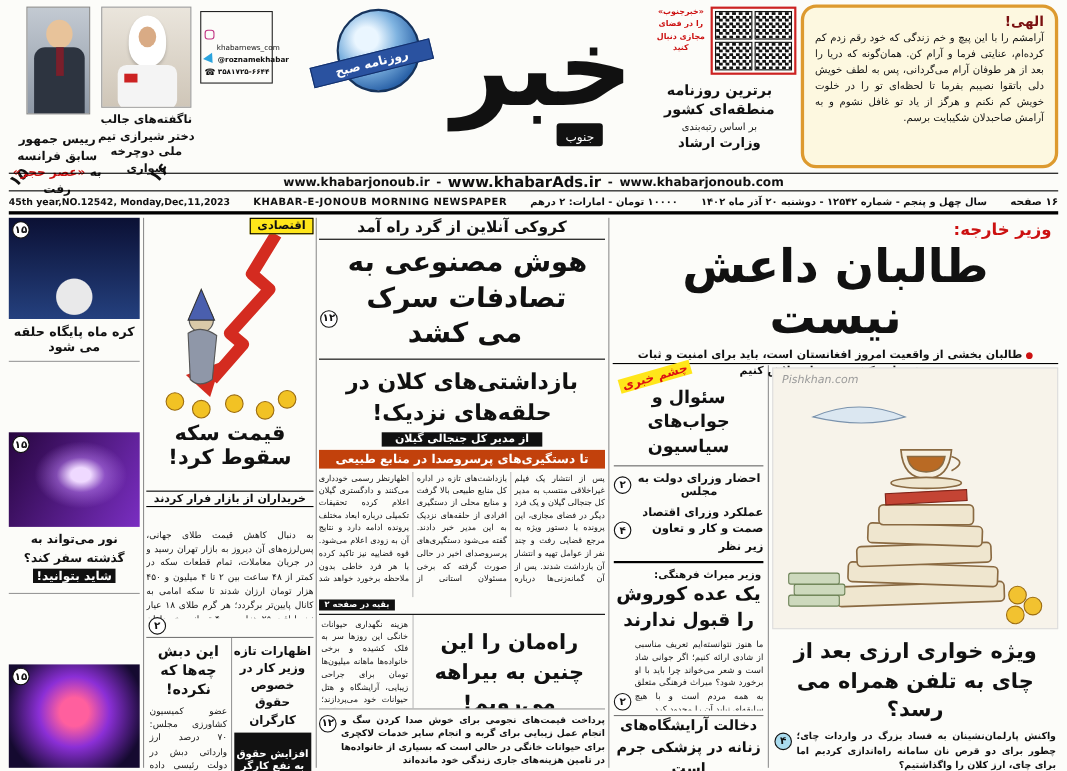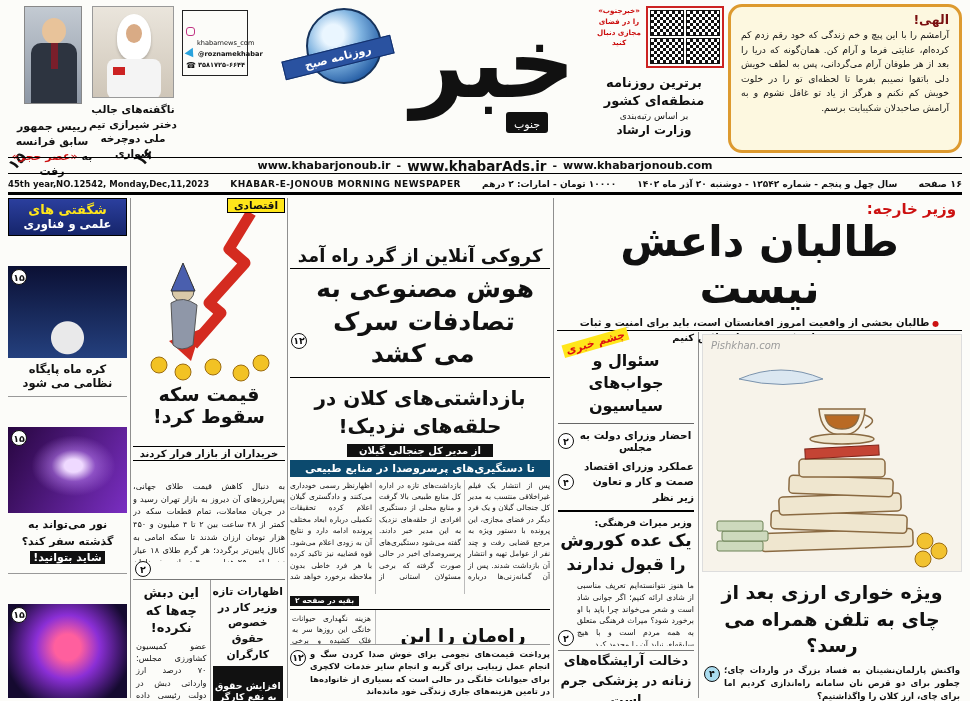--- a/index.html
+++ b/index.html
@@ -107,29 +107,25 @@
     <span class="rtl" style="font-size:9.5px;font-weight:900;">۱۶ صفحه</span>
   </div>
   <div class="abs" style="left:8px;top:192px;width:954px;height:3px;background:#000;"></div>
 
   <div class="vline" style="left:130px;top:198px;height:500px;"></div>
   <div class="vline" style="left:287px;top:198px;height:500px;"></div>
   <div class="vline" style="left:553px;top:198px;height:500px;"></div>
   <div class="vline" style="left:698px;top:332px;height:366px;"></div>
 
   <div class="abs" style="left:8px;top:198px;width:119px;height:500px;display:flex;flex-direction:column;justify-content:space-between;">
-    <div style="background:linear-gradient(#2b3f9e,#16256b);border:1.5px solid #000;text-align:center;padding:3px 0 4px;">
-      <div class="rtl b" style="color:#ffe61a;font-size:13px;">شگفتی های</div>
-      <div class="rtl b" style="color:#fff;font-size:11.5px;">علمی و فناوری</div>
-    </div>
     <div>
       <div style="position:relative;height:92px;background:radial-gradient(circle at 50% 78%, #e9e9ea 0 16px, transparent 17px), linear-gradient(#0b1034,#24407e);">
         <span class="badge abs" style="left:3px;top:3px;">۱۵</span>
       </div>
-      <div class="rtl c b" style="font-size:11.5px;padding:4px 1px 6px;border-bottom:1px solid #999;">کره ماه پایگاه نظامی می شود</div>
+      <div class="rtl c b" style="font-size:11.5px;padding:4px 1px 6px;border-bottom:1px solid #999;">کره ماه پایگاه حلقه می شود</div>
     </div>
     <div>
       <div style="position:relative;height:86px;background:radial-gradient(ellipse at 55% 45%, #efd9ff 0 9px, rgba(200,140,255,.45) 22px, transparent 42px), linear-gradient(120deg,#27063f,#7a2ec2);">
         <span class="badge abs" style="left:3px;top:3px;">۱۵</span>
       </div>
       <div class="rtl c b" style="font-size:11px;padding:4px 1px 6px;border-bottom:1px solid #999;line-height:1.5;">
         <span>نور می‌تواند به گذشته سفر کند؟</span>
         <span class="chip">شاید بتوانید!</span>
       </div>
     </div>
@@ -175,29 +171,29 @@
       </div>
     </div>
     <div style="position:relative;padding:5px 0 2px;flex:none;">
       
       
       
     </div>
   </div>
 
   <div class="abs" style="left:290px;top:197px;width:260px;height:501px;display:flex;flex-direction:column;">
-    <div class="rtl c b" style="font-size:18px;padding:2px 0;border-bottom:1.5px solid #000;flex:none;margin-top:46px;">کروکی آنلاین از گرد راه آمد</div>
+    <div class="rtl c b" style="font-size:14px;padding:2px 0;border-bottom:1.5px solid #000;flex:none;">کروکی آنلاین از گرد راه آمد</div>
     <div style="position:relative;border-bottom:1.5px solid #000;flex:none;">
       <div class="rtl c" style="font-size:25px;font-weight:900;line-height:1.3;padding:4px 12px 6px 20px;transform:skewX(-2deg);">هوش مصنوعی به تصادفات سرک می کشد</div>
       <span class="badge abs" style="left:1px;bottom:28px;">۱۲</span>
     </div>
     <div style="position:relative;flex:none;">
       <div class="rtl c" style="font-size:20px;font-weight:900;line-height:1.4;padding:6px 6px 4px;">بازداشتی‌های کلان در حلقه‌های نزدیک!</div>
       <div class="rtl c chip" style="width:fit-content;margin:0 auto;font-size:10px;font-weight:bold;padding:1px 12px;">از مدیر کل جنجالی گیلان</div>
-      <div class="rtl c b" style="background:#0c4a6e;color:#fff;font-size:11px;padding:2px;margin:3px 0;">تا دستگیری‌های پرسروصدا در منابع طبیعی</div>
+      <div class="rtl c b" style="background:#c2410c;color:#fff;font-size:11px;padding:2px;margin:3px 0;">تا دستگیری‌های پرسروصدا در منابع طبیعی</div>
       <div class="rtl j" style="font-size:7.4px;line-height:1.55;column-count:3;column-gap:7px;column-rule:1px solid #bbb;height:114px;overflow:hidden;">پس از انتشار یک فیلم غیراخلاقی منتسب به مدیر کل جنجالی گیلان و یک فرد دیگر در فضای مجازی، این پرونده با دستور ویژه به مرجع قضایی رفت و چند نفر از عوامل تهیه و انتشار آن بازداشت شدند. پس از آن گمانه‌زنی‌ها درباره بازداشت‌های تازه در اداره کل منابع طبیعی بالا گرفت و منابع محلی از دستگیری افرادی از حلقه‌های نزدیک به این مدیر خبر دادند. گفته می‌شود دستگیری‌های پرسروصدای اخیر در حالی صورت گرفته که برخی مسئولان استانی از اظهارنظر رسمی خودداری می‌کنند و دادگستری گیلان اعلام کرده تحقیقات تکمیلی درباره ابعاد مختلف پرونده ادامه دارد و نتایج آن به زودی اعلام می‌شود. قوه قضاییه نیز تاکید کرده با هر فرد خاطی بدون ملاحظه برخورد خواهد شد و انتشار جزئیات تازه منوط به تکمیل تحقیقات است. برخی نمایندگان مجلس هم خواستار رسیدگی فوری و شفاف به این پرونده و اعلام نتایج آن به افکار عمومی شده‌اند و می‌گویند برخورد با تخلفات مدیران نباید تحت تاثیر فشارها قرار گیرد.</div>
       <div class="chip" style="width:fit-content;font-size:7.5px;font-weight:bold;padding:0 5px 1px;margin-top:2px;direction:rtl;">بقیه در صفحه ۲</div>
     </div>
     <div style="display:flex;border-top:1.5px solid #000;margin-top:3px;flex:1;overflow:hidden;">
       <div class="rtl j" style="width:86px;flex:none;font-size:7.4px;line-height:1.55;padding:3px 4px 0 2px;border-right:1px solid #bbb;overflow:hidden;">هزینه نگهداری حیوانات خانگی این روزها سر به فلک کشیده و برخی خانواده‌ها ماهانه میلیون‌ها تومان برای جراحی زیبایی، آرایشگاه و هتل حیوانات خود می‌پردازند؛ بازاری که هر روز بزرگ‌تر می‌شود و حالا به خدمات عجیب و غریب رسیده است.</div>
       <div class="rtl c" style="flex:1;font-size:19px;font-weight:900;line-height:1.45;padding:12px 4px 0;">راه‌مان را این چنین به بیراهه می‌رویم!</div>
     </div>
     <div style="display:flex;align-items:flex-start;gap:4px;padding-top:3px;border-top:1px solid #999;flex:none;">
       <span class="badge" style="margin-top:2px;">۱۲</span>
       <div class="rtl j b" style="flex:1;font-size:8.4px;line-height:1.5;">پرداخت قیمت‌های نجومی برای خوش صدا کردن سگ و انجام عمل زیبایی برای گربه و انجام سایر خدمات لاکچری برای حیوانات خانگی در حالی است که بسیاری از خانواده‌ها در تامین هزینه‌های جاری زندگی خود مانده‌اند</div>

